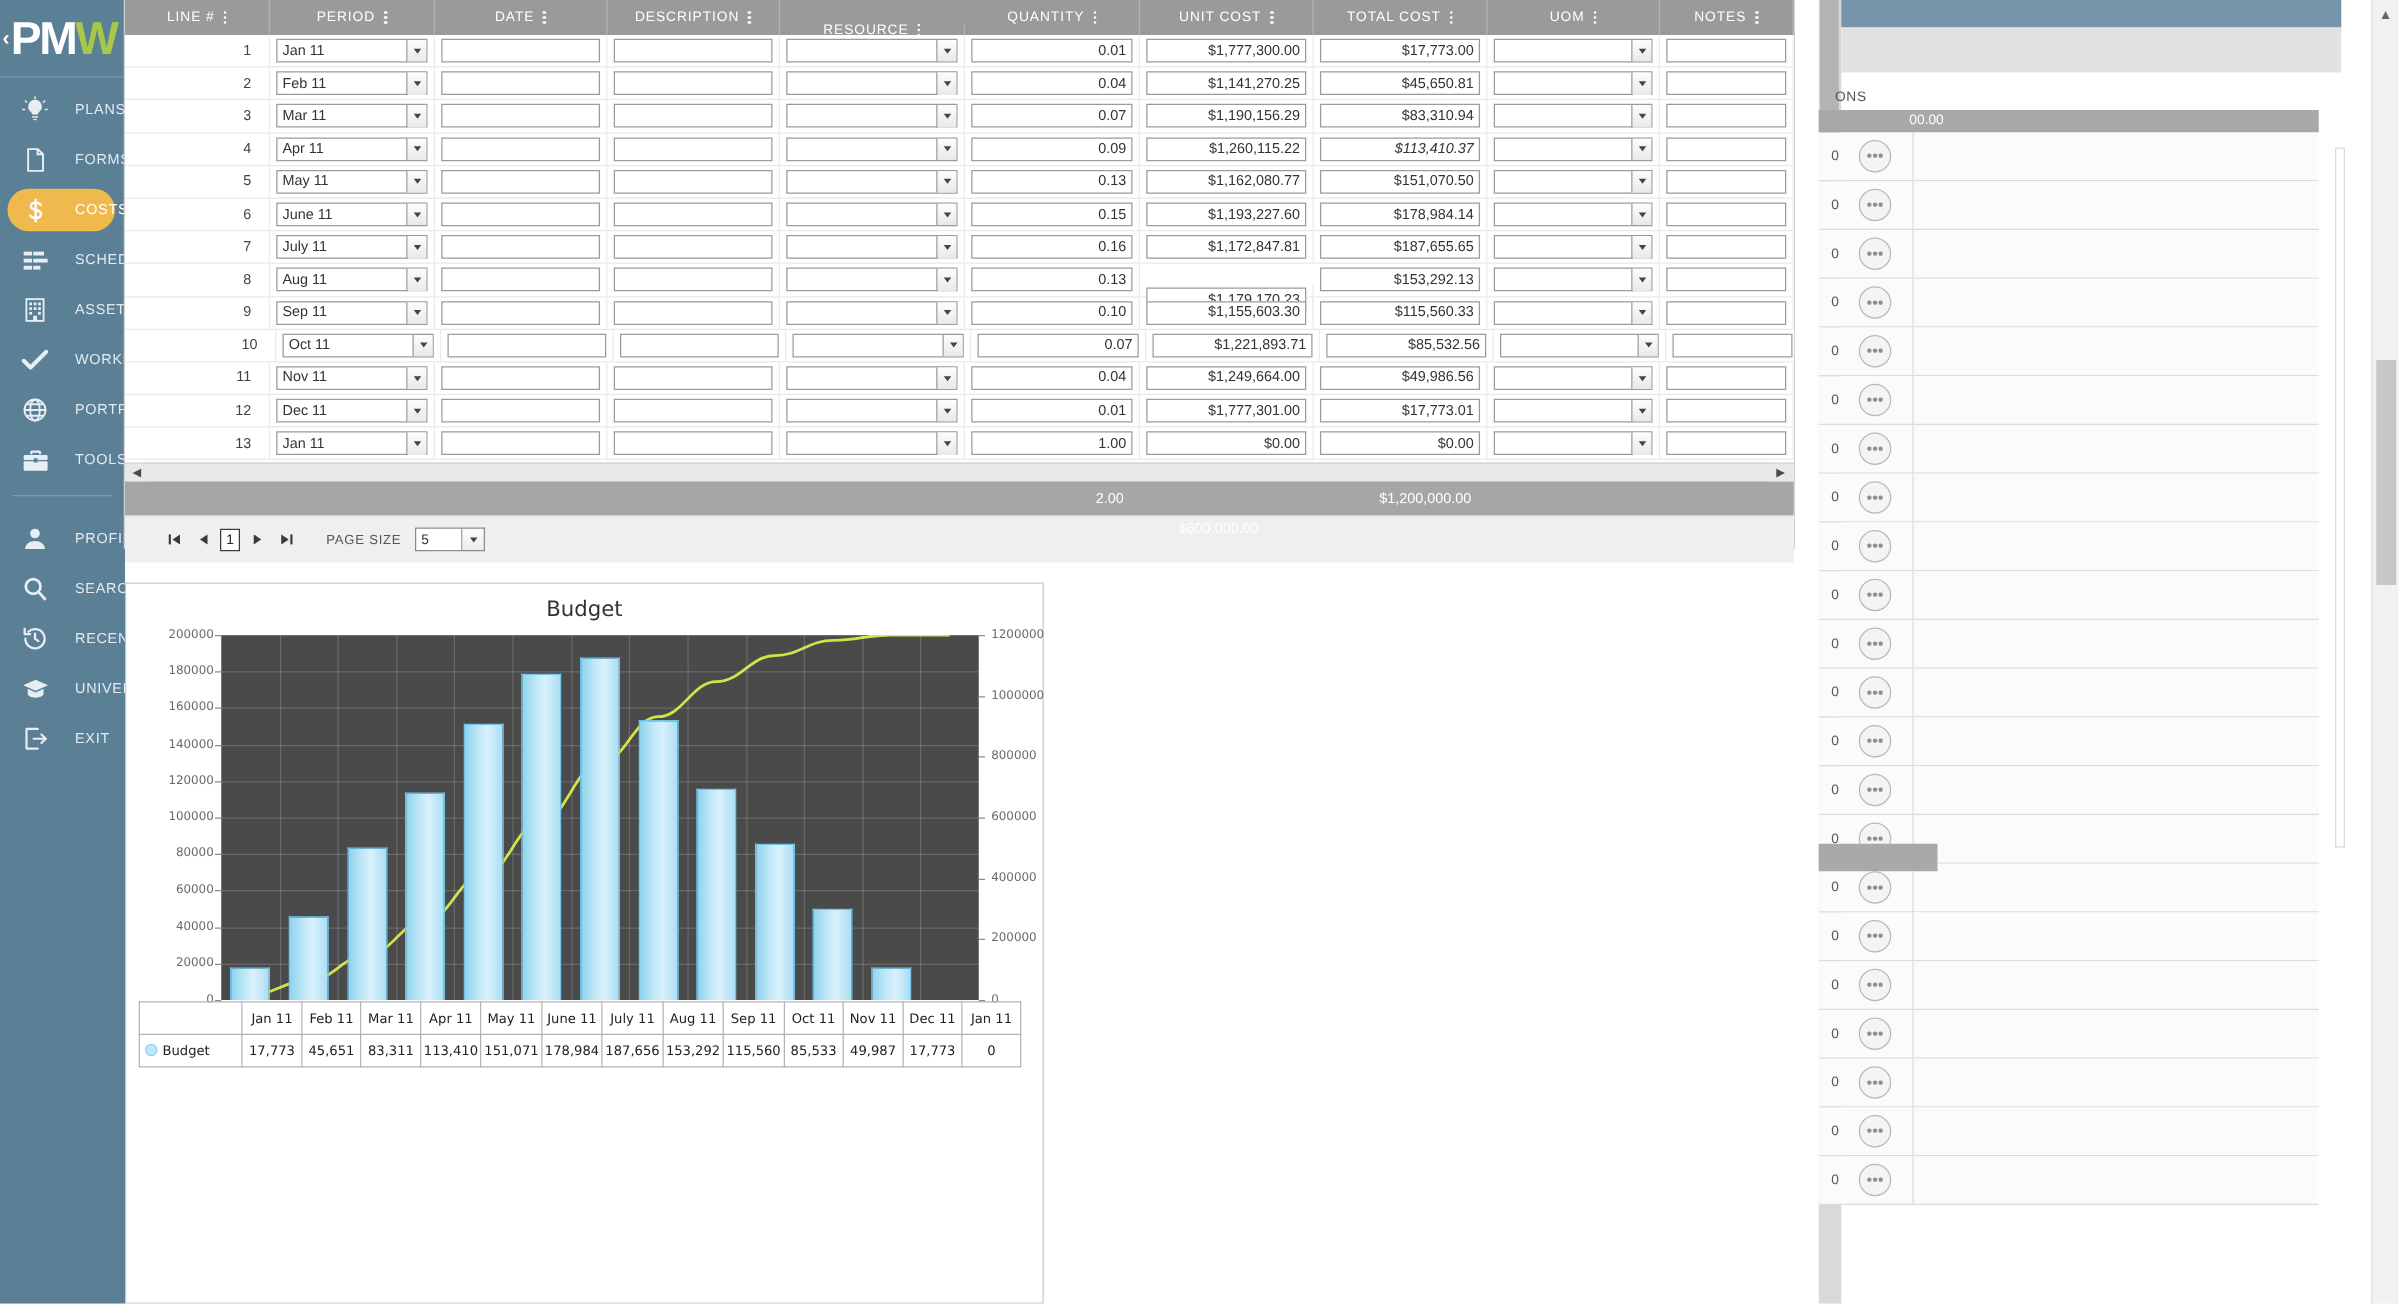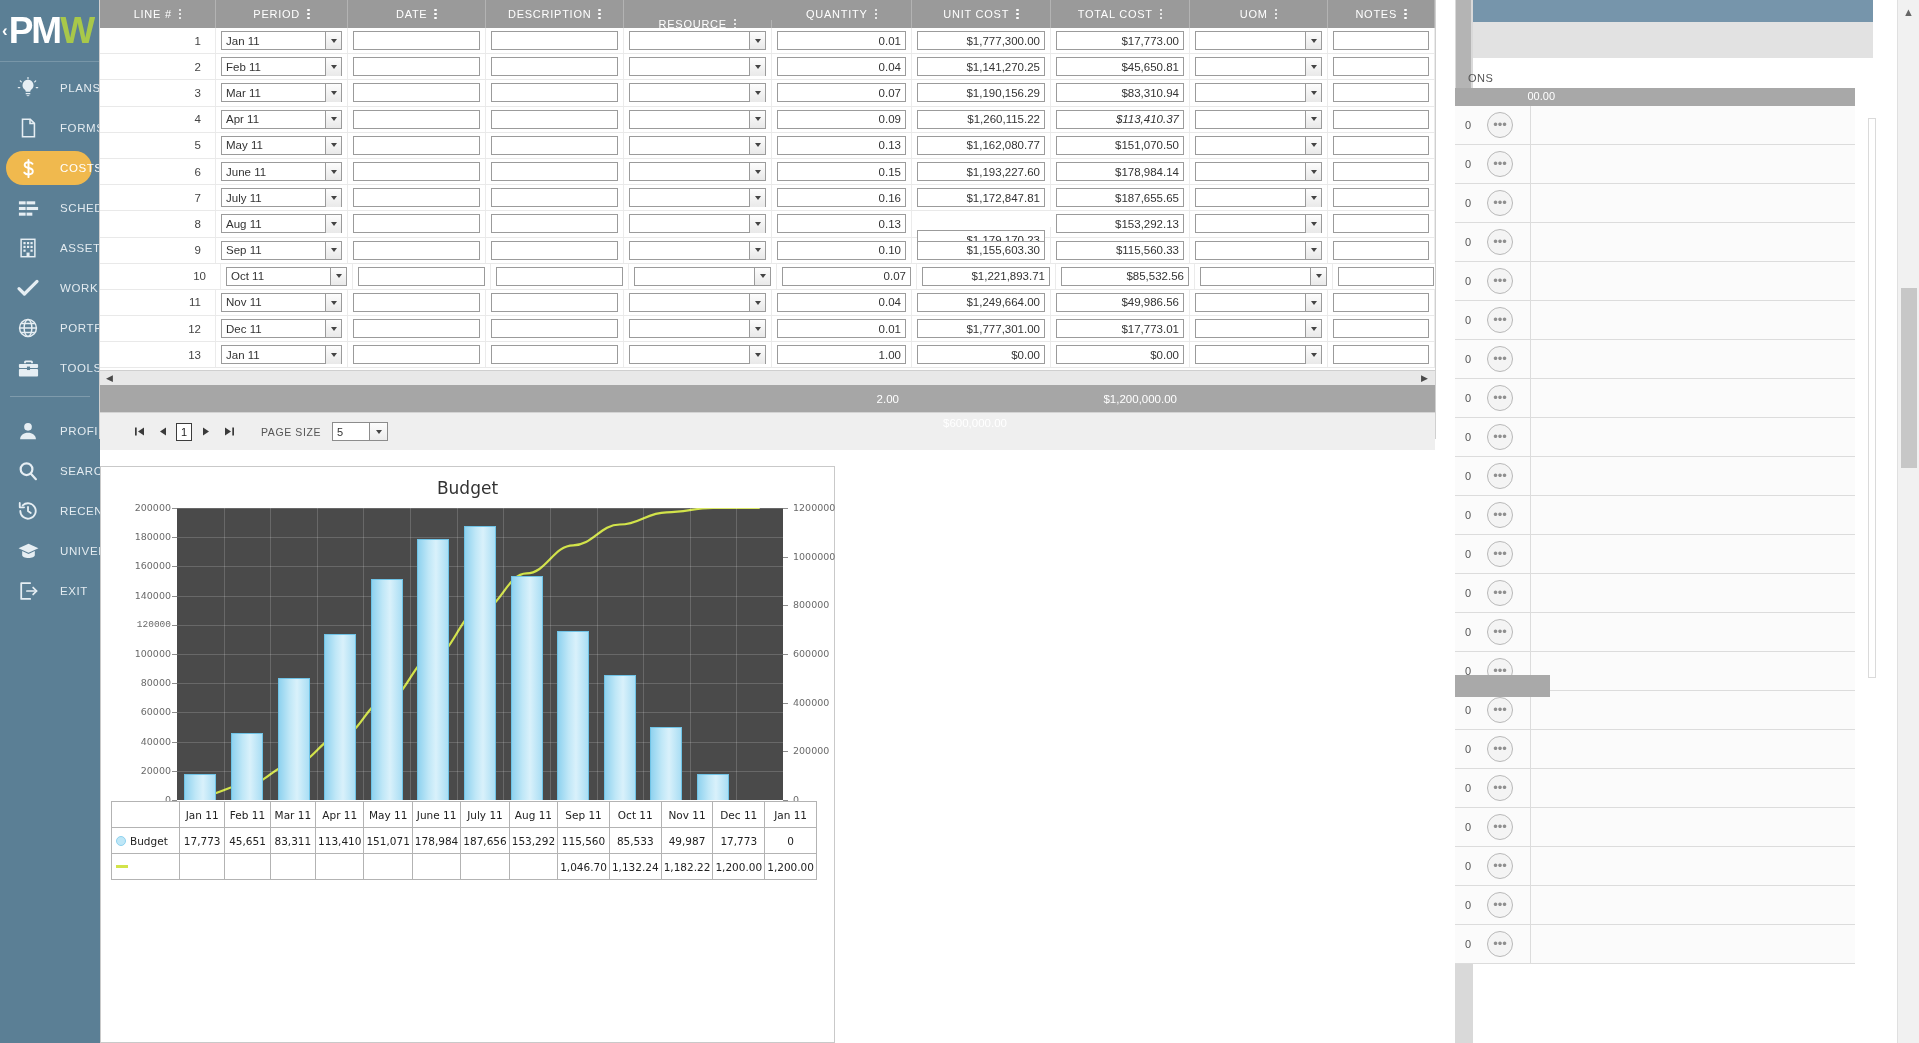--- a/index.html
+++ b/index.html
@@ -1403,21 +1403,21 @@
         <div class="ylab" style="left: 0px; top: 256.8px;">20000</div>
         <div class="ytick" style="left: 71px; top: 262.8px;"></div>
         <div class="ylab" style="left: 0px; top: 227.6px;">40000</div>
         <div class="ytick" style="left: 71px; top: 233.6px;"></div>
         <div class="ylab" style="left: 0px; top: 198.4px;">60000</div>
         <div class="ytick" style="left: 71px; top: 204.4px;"></div>
         <div class="ylab" style="left: 0px; top: 169.2px;">80000</div>
         <div class="ytick" style="left: 71px; top: 175.2px;"></div>
         <div class="ylab" style="left: 0px; top: 140px;">100000</div>
         <div class="ytick" style="left: 71px; top: 146px;"></div>
-        <div class="ylab" style="left: 0px; top: 110.8px; font-family: Liberation Mono, monospace;">120000</div>
+        <div class="ylab" style="left: 0px; top: 110.8px;">120000</div>
         <div class="ytick" style="left: 71px; top: 116.8px;"></div>
         <div class="ylab" style="left: 0px; top: 81.6px;">140000</div>
         <div class="ytick" style="left: 71px; top: 87.6px;"></div>
         <div class="ylab" style="left: 0px; top: 52.4px;">160000</div>
         <div class="ytick" style="left: 71px; top: 58.4px;"></div>
         <div class="ylab" style="left: 0px; top: 23.2px;">180000</div>
         <div class="ytick" style="left: 71px; top: 29.2px;"></div>
         <div class="ylab" style="left: 0px; top: -6px;">200000</div>
         <div class="ytick" style="left: 71px; top: 0px;"></div>
         <div class="ylab right" style="left: 692px; top: 286px;">0</div>
@@ -1465,34 +1465,18 @@
               <td>151,071</td>
               <td>178,984</td>
               <td>187,656</td>
               <td>153,292</td>
               <td>115,560</td>
               <td>85,533</td>
               <td>49,987</td>
               <td>17,773</td>
               <td>0</td>
             </tr>
-          <tr id="ct-cum">
-              <td class="lcell"><span class="legend-line"></span></td>
-              <td></td>
-              <td></td>
-              <td></td>
-              <td></td>
-              <td></td>
-              <td></td>
-              <td></td>
-              <td></td>
-              <td>1,046.70</td>
-              <td>1,132.24</td>
-              <td>1,182.22</td>
-              <td>1,200.00</td>
-              <td>1,200.00</td>
-            </tr>
         </tbody>
       </table>
     </div>
   </div>
 
 </div>
 
 </body></html>

